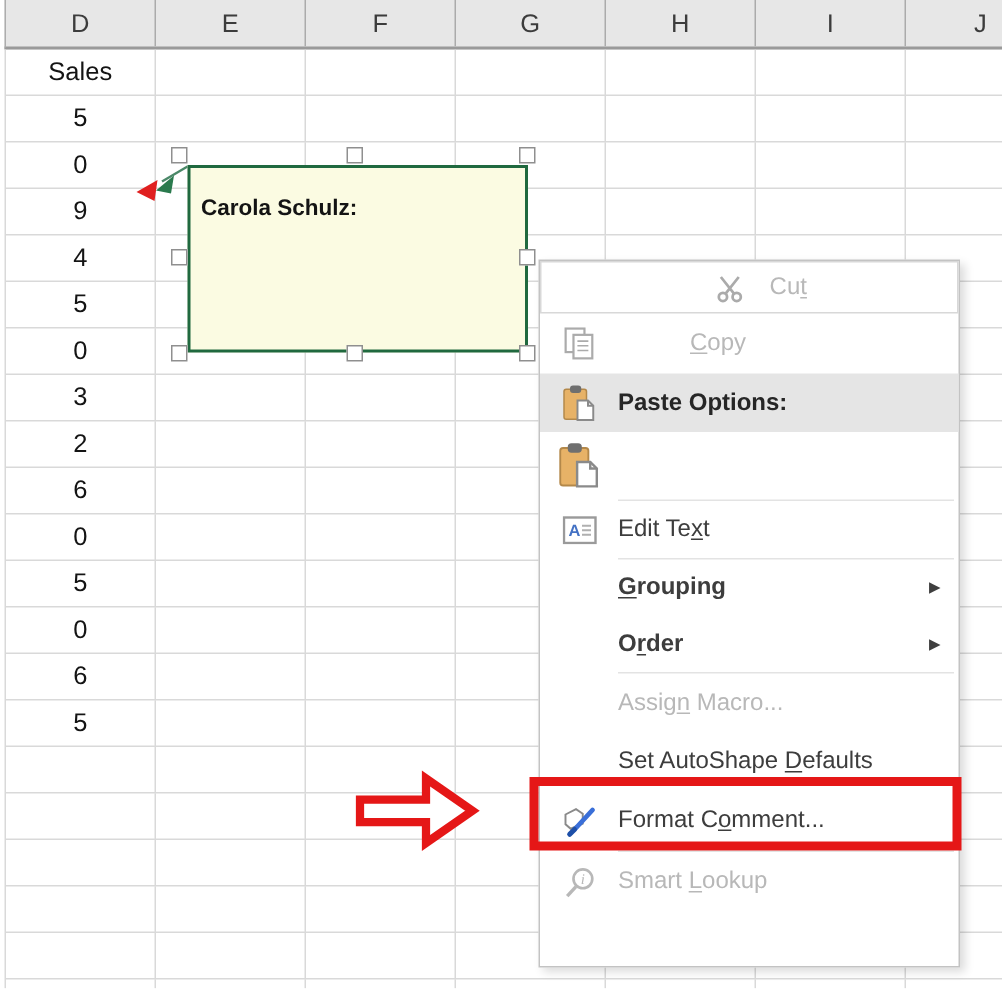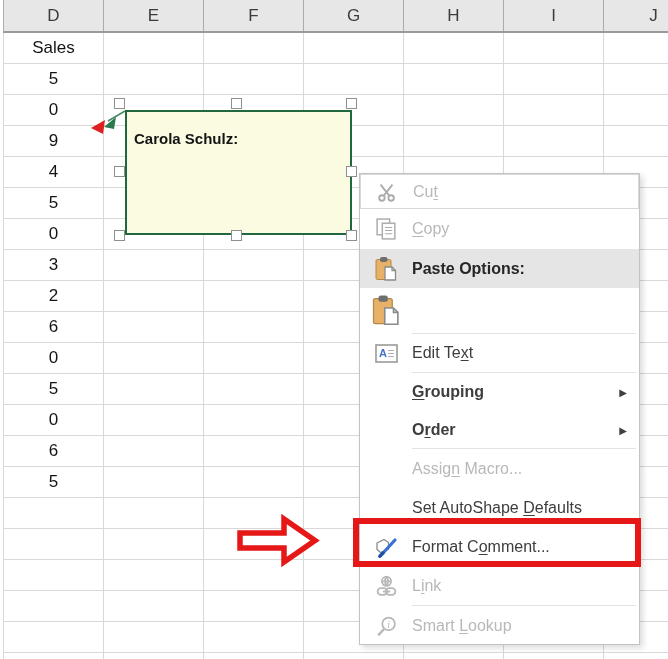--- a/index.html
+++ b/index.html
@@ -33,22 +33,22 @@
                 overflow:hidden;}
   .menu-row{position:relative;display:flex;align-items:center;box-sizing:border-box;}
   .menu-icon{width:52px;flex:0 0 52px;display:flex;align-items:center;justify-content:center;}
   .menu-label{font-size:16px;color:#3d3d3d;white-space:nowrap;}
   .menu-row.disabled .menu-label{color:#b8b8b8;}
   .menu-row.heading .menu-label{font-weight:bold;color:#262626;}
   .menu-key{text-decoration:underline;text-underline-offset:2px;}
   .submenu-arrow{position:absolute;right:12px;top:50%;transform:translateY(-50%);
                  font-size:10px;color:#3f3f3f;font-family:"DejaVu Sans",sans-serif;}
   .menu-sep{height:1px;background:#e3e3e3;margin-left:52px;margin-right:3px;}
-  [data-name="menu-item-cut"]{height:35px;border:1px solid #d8d8d8;}
-  [data-name="menu-item-copy"]{height:40px;}
+  [data-name="menu-item-cut"]{height:35px;border:1px solid #d8d8d8;justify-content:center;}
+  [data-name="menu-item-copy"]{height:40px;gap:48px;}
   [data-name="menu-item-paste-options"]{height:39px;background:#e5e5e5;}
   [data-name="paste-button-row"]{height:45px;}
   [data-name="menu-item-edit-text"]{height:38px;}
   [data-name="menu-item-grouping"]{height:38px;font-weight:bold;}
   [data-name="menu-item-order"]{height:37px;font-weight:bold;}
   [data-name="menu-item-assign-macro"]{height:40px;}
   [data-name="menu-item-set-autoshape-defaults"]{height:38px;}
   [data-name="menu-item-format-comment"]{height:40px;}
   [data-name="menu-item-link"]{height:38px;}
   [data-name="menu-item-smart-lookup"]{height:40px;}
@@ -322,32 +322,20 @@
       <div class="menu-row" data-name="menu-item-format-comment">
         <span class="menu-icon" data-name="format-comment-icon">
           <svg width="25" height="23" viewBox="0 0 25 23">
             <path d="M3 7 L10 3.5 L14.5 6.5 L14.5 13 L6.5 16.5 L3 13.5 Z" fill="#fff" stroke="#8a8a8a" stroke-width="1.3"></path>
             <path d="M21 4 L9.5 16.5" stroke="#3a6fd8" stroke-width="3.2" stroke-linecap="round"></path>
             <path d="M9 17 l-3.2 3.2" stroke="#1d4fa8" stroke-width="3.4" stroke-linecap="round"></path>
           </svg>
         </span>
         <span class="menu-label" data-name="menu-item-label"><span data-name="menu-label-pre">Format C</span><span class="menu-key" data-name="menu-label-key">o</span><span data-name="menu-label-post">mment...</span></span>
       </div>
-      <div class="menu-row disabled" data-name="menu-item-link">
-        <span class="menu-icon" data-name="link-icon">
-          <svg width="23" height="23" viewBox="0 0 22 22" fill="none" stroke="#b8b8b8" stroke-width="1.7">
-            <circle cx="11" cy="6" r="4.4"></circle>
-            <path d="M6.8 6h8.4M11 1.7c-1.9 2.4-1.9 6.2 0 8.6M11 1.7c1.9 2.4 1.9 6.2 0 8.6"></path>
-            <rect x="2.5" y="12.5" width="9" height="6.5" rx="3.2"></rect>
-            <rect x="10.5" y="12.5" width="9" height="6.5" rx="3.2"></rect>
-            <path d="M7.5 15.8h7"></path>
-          </svg>
-        </span>
-        <span class="menu-label" data-name="menu-item-label"><span data-name="menu-label-pre">L</span><span class="menu-key" data-name="menu-label-key">i</span><span data-name="menu-label-post">nk</span></span>
-      </div>
       <div class="menu-sep" data-name="menu-separator"></div>
       <div class="menu-row disabled" data-name="menu-item-smart-lookup">
         <span class="menu-icon" data-name="smart-lookup-icon">
           <svg width="23" height="23" viewBox="0 0 22 22">
             <circle cx="13" cy="8.5" r="6" fill="none" stroke="#b8b8b8" stroke-width="1.7"></circle>
             <path d="M8.6 13.5 L3 19.5" stroke="#b8b8b8" stroke-width="2.2"></path>
             <text x="11.6" y="12" font-size="9.5" fill="#b8b8b8" font-family="serif" font-style="italic">i</text>
           </svg>
         </span>
         <span class="menu-label" data-name="menu-item-label"><span data-name="menu-label-pre">Smart </span><span class="menu-key" data-name="menu-label-key">L</span><span data-name="menu-label-post">ookup</span></span>

